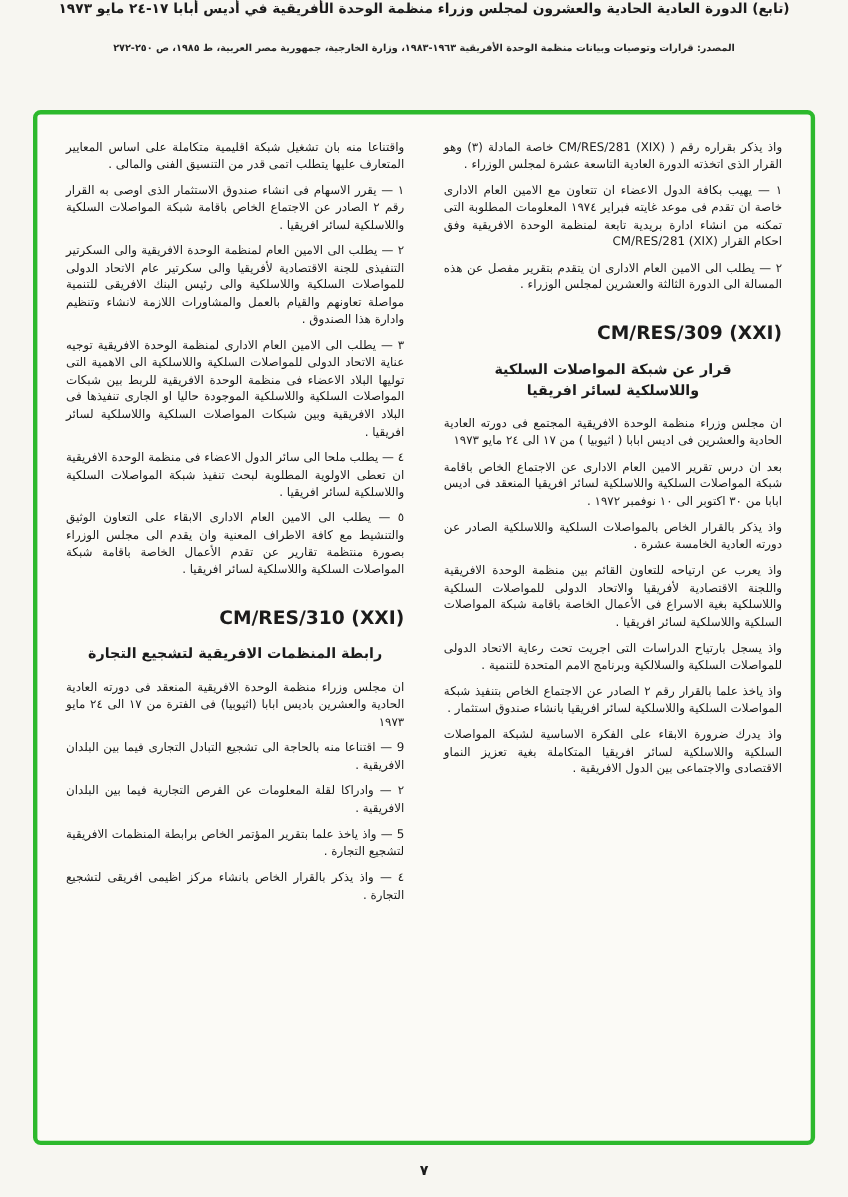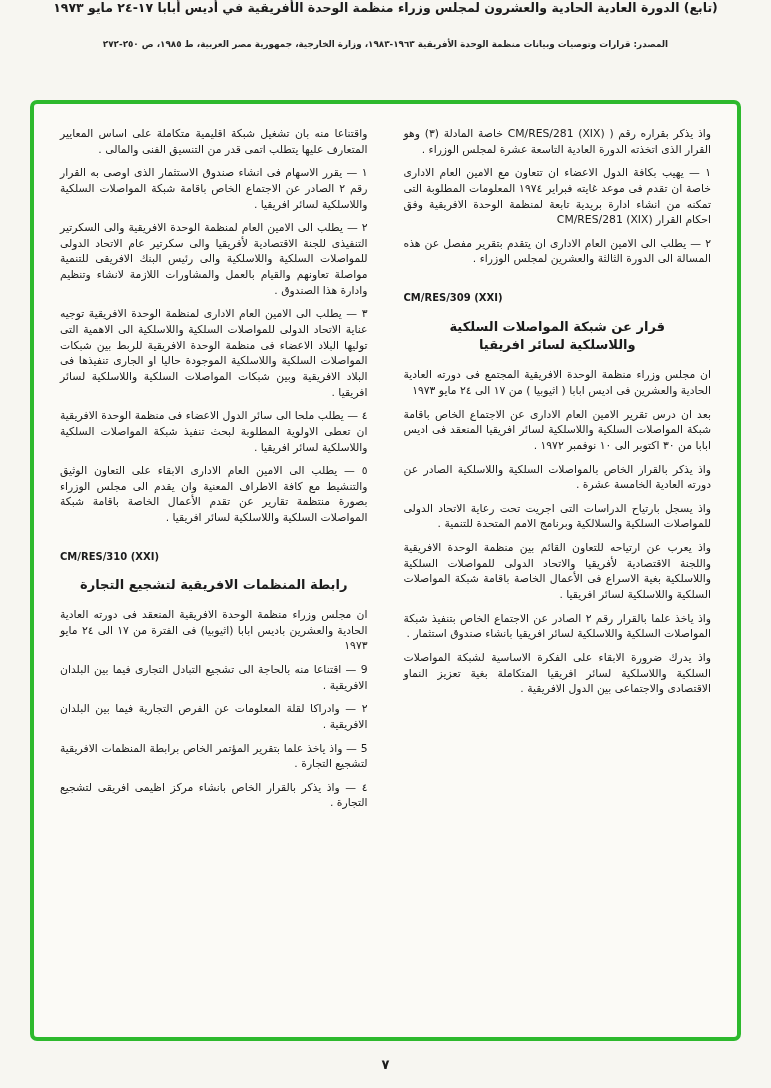--- a/index.html
+++ b/index.html
@@ -30,23 +30,23 @@
     font-size:10.8px;
     line-height:1.45;
     text-align:justify;
     text-justify:inter-word;
     margin-bottom:8px;
     direction:rtl;
   }
   .para.body-bold { font-weight:normal; }
   .para.code {
     direction:ltr;
-    text-align:left;
+    text-align:right;
     font-weight:bold;
-    font-size:10px;
+    font-size:17px;
     margin:24px 0 12px 0;
   }
   .para.title {
     text-align:center;
     font-weight:bold;
     font-size:13px;
     white-space:pre-line;
     margin:4px 0 12px 0;
   }
   .page-number {
@@ -71,22 +71,22 @@
     <div class="col">
         <p class="para body">واذ يذكر بقراره رقم ( (CM/RES/281 (XIX خاصة المادلة (٣) وهو القرار الذى اتخذته الدورة العادية التاسعة عشرة لمجلس الوزراء .</p>
         <p class="para body">١ — يهيب بكافة الدول الاعضاء ان تتعاون مع الامين العام الادارى خاصة ان تقدم فى موعد غايته فبراير ١٩٧٤ المعلومات المطلوبة التى تمكنه من انشاء ادارة بريدية تابعة لمنظمة الوحدة الافريقية وفق احكام القرار (CM/RES/281 (XIX</p>
         <p class="para body">٢ — يطلب الى الامين العام الادارى ان يتقدم بتقرير مفصل عن هذه المسالة الى الدورة الثالثة والعشرين لمجلس الوزراء .</p>
         <p class="para code">CM/RES/309 (XXI)</p>
         <p class="para title">قرار عن شبكة المواصلات السلكية
 واللاسلكية لسائر افريقيا</p>
         <p class="para body">ان مجلس وزراء منظمة الوحدة الافريقية المجتمع فى دورته العادية الحادية والعشرين فى اديس ابابا ( اثيوبيا ) من ١٧ الى ٢٤ مايو ١٩٧٣</p>
         <p class="para body">بعد ان درس تقرير الامين العام الادارى عن الاجتماع الخاص باقامة شبكة المواصلات السلكية واللاسلكية لسائر افريقيا المنعقد فى اديس ابابا من ٣٠ اكتوبر الى ١٠ نوفمبر ١٩٧٢ .</p>
         <p class="para body">واذ يذكر بالقرار الخاص بالمواصلات السلكية واللاسلكية الصادر عن دورته العادية الخامسة عشرة .</p>
+        <p class="para body">واذ يعرب عن ارتياحه للتعاون القائم بين منظمة الوحدة الافريقية واللجنة الاقتصادية لأفريقيا والاتحاد الدولى للمواصلات السلكية واللاسلكية بغية الاسراع فى الأعمال الخاصة باقامة شبكة المواصلات السلكية واللاسلكية لسائر افريقيا .</p>
         <p class="para body">واذ يسجل بارتياح الدراسات التى اجريت تحت رعاية الاتحاد الدولى للمواصلات السلكية والسلالكية وبرنامج الامم المتحدة للتنمية .</p>
-        <p class="para body">واذ يعرب عن ارتياحه للتعاون القائم بين منظمة الوحدة الافريقية واللجنة الاقتصادية لأفريقيا والاتحاد الدولى للمواصلات السلكية واللاسلكية بغية الاسراع فى الأعمال الخاصة باقامة شبكة المواصلات السلكية واللاسلكية لسائر افريقيا .</p>
         <p class="para body">واذ ياخذ علما بالقرار رقم ٢ الصادر عن الاجتماع الخاص بتنفيذ شبكة المواصلات السلكية واللاسلكية لسائر افريقيا بانشاء صندوق استثمار .</p>
         <p class="para body-bold">واذ يدرك ضرورة الابقاء على الفكرة الاساسية لشبكة المواصلات السلكية واللاسلكية لسائر افريقيا المتكاملة بغية تعزيز النماو الاقتصادى والاجتماعى بين الدول الافريقية .</p>
       </div>
     <div class="col">
         <p class="para body">واقتناعا منه بان تشغيل شبكة اقليمية متكاملة على اساس المعايير المتعارف عليها يتطلب اتمى قدر من التنسيق الفنى والمالى .</p>
         <p class="para body">١ — يقرر الاسهام فى انشاء صندوق الاستثمار الذى اوصى به القرار رقم ٢ الصادر عن الاجتماع الخاص باقامة شبكة المواصلات السلكية واللاسلكية لسائر افريقيا .</p>
         <p class="para body">٢ — يطلب الى الامين العام لمنظمة الوحدة الافريقية والى السكرتير التنفيذى للجنة الاقتصادية لأفريقيا والى سكرتير عام الاتحاد الدولى للمواصلات السلكية واللاسلكية والى رئيس البنك الافريقى للتنمية مواصلة تعاونهم والقيام بالعمل والمشاورات اللازمة لانشاء وتنظيم وادارة هذا الصندوق .</p>
         <p class="para body">٣ — يطلب الى الامين العام الادارى لمنظمة الوحدة الافريقية توجيه عناية الاتحاد الدولى للمواصلات السلكية واللاسلكية الى الاهمية التى توليها البلاد الاعضاء فى منظمة الوحدة الافريقية للربط بين شبكات المواصلات السلكية واللاسلكية الموجودة حاليا او الجارى تنفيذها فى البلاد الافريقية وبين شبكات المواصلات السلكية واللاسلكية لسائر افريقيا .</p>
         <p class="para body">٤ — يطلب ملحا الى سائر الدول الاعضاء فى منظمة الوحدة الافريقية ان تعطى الاولوية المطلوبة لبحث تنفيذ شبكة المواصلات السلكية واللاسلكية لسائر افريقيا .</p>
         <p class="para body">٥ — يطلب الى الامين العام الادارى الابقاء على التعاون الوثيق والتنشيط مع كافة الاطراف المعنية وان يقدم الى مجلس الوزراء بصورة منتظمة تقارير عن تقدم الأعمال الخاصة باقامة شبكة المواصلات السلكية واللاسلكية لسائر افريقيا .</p>

